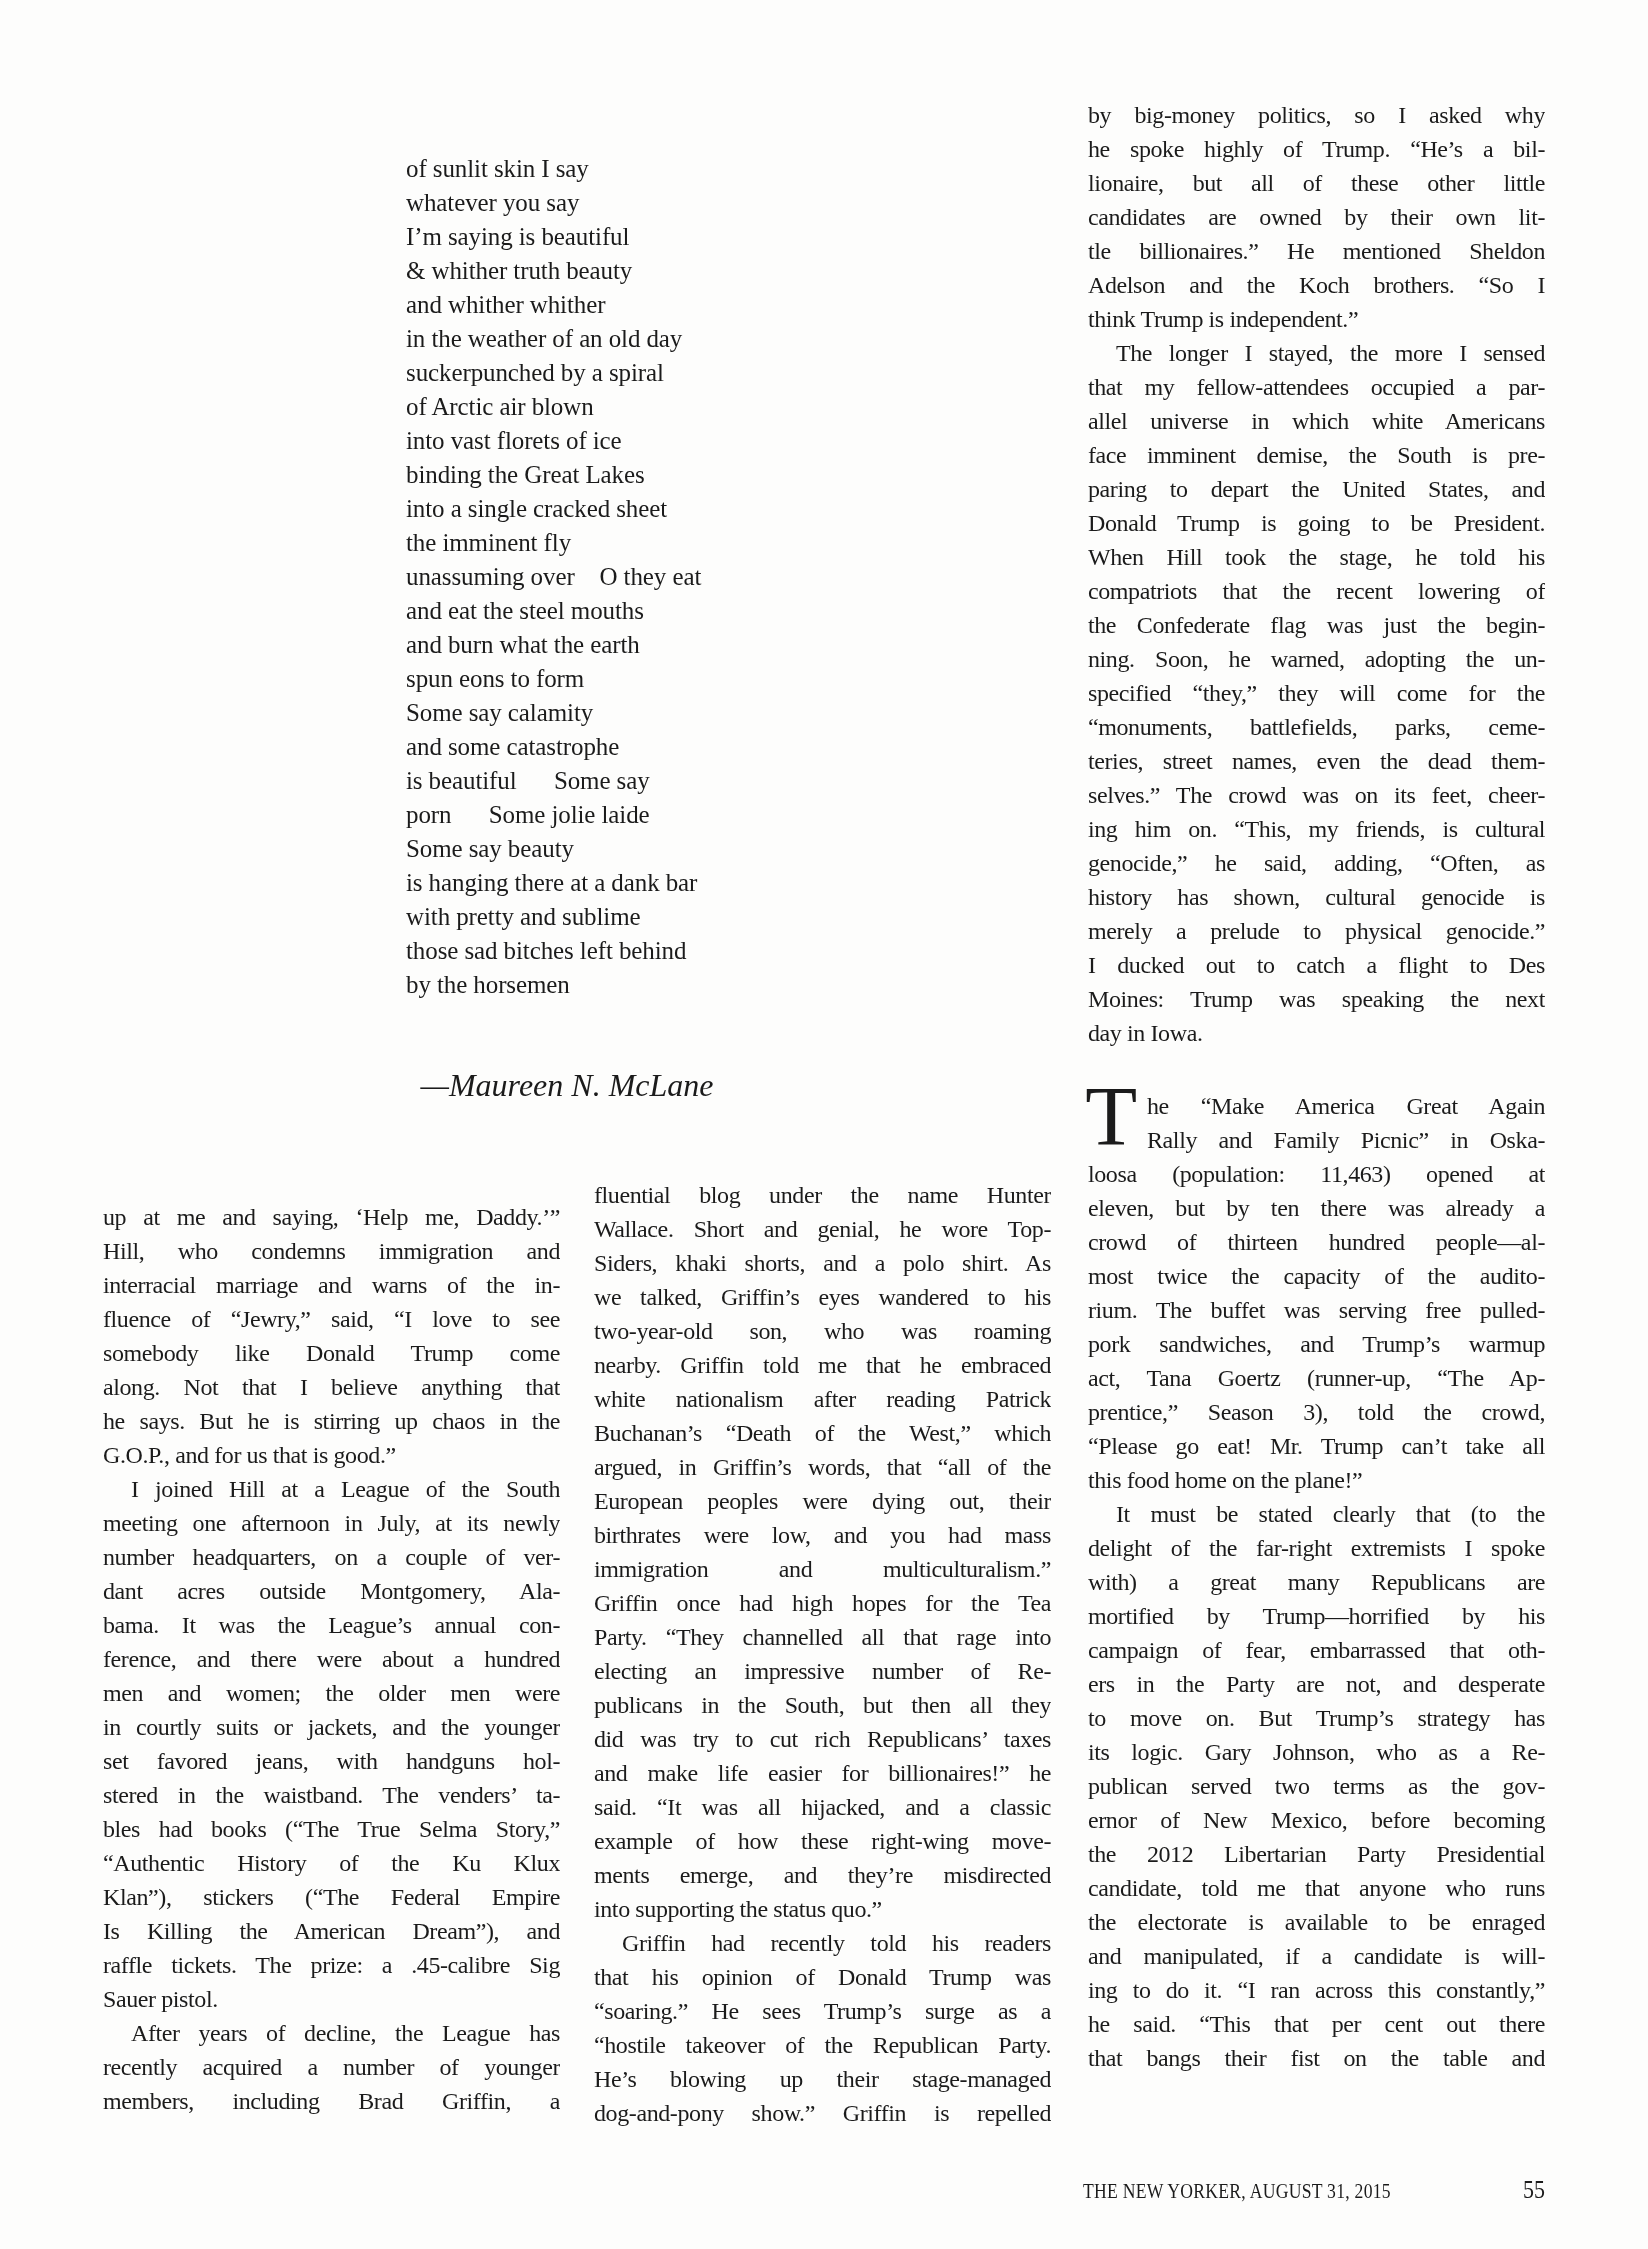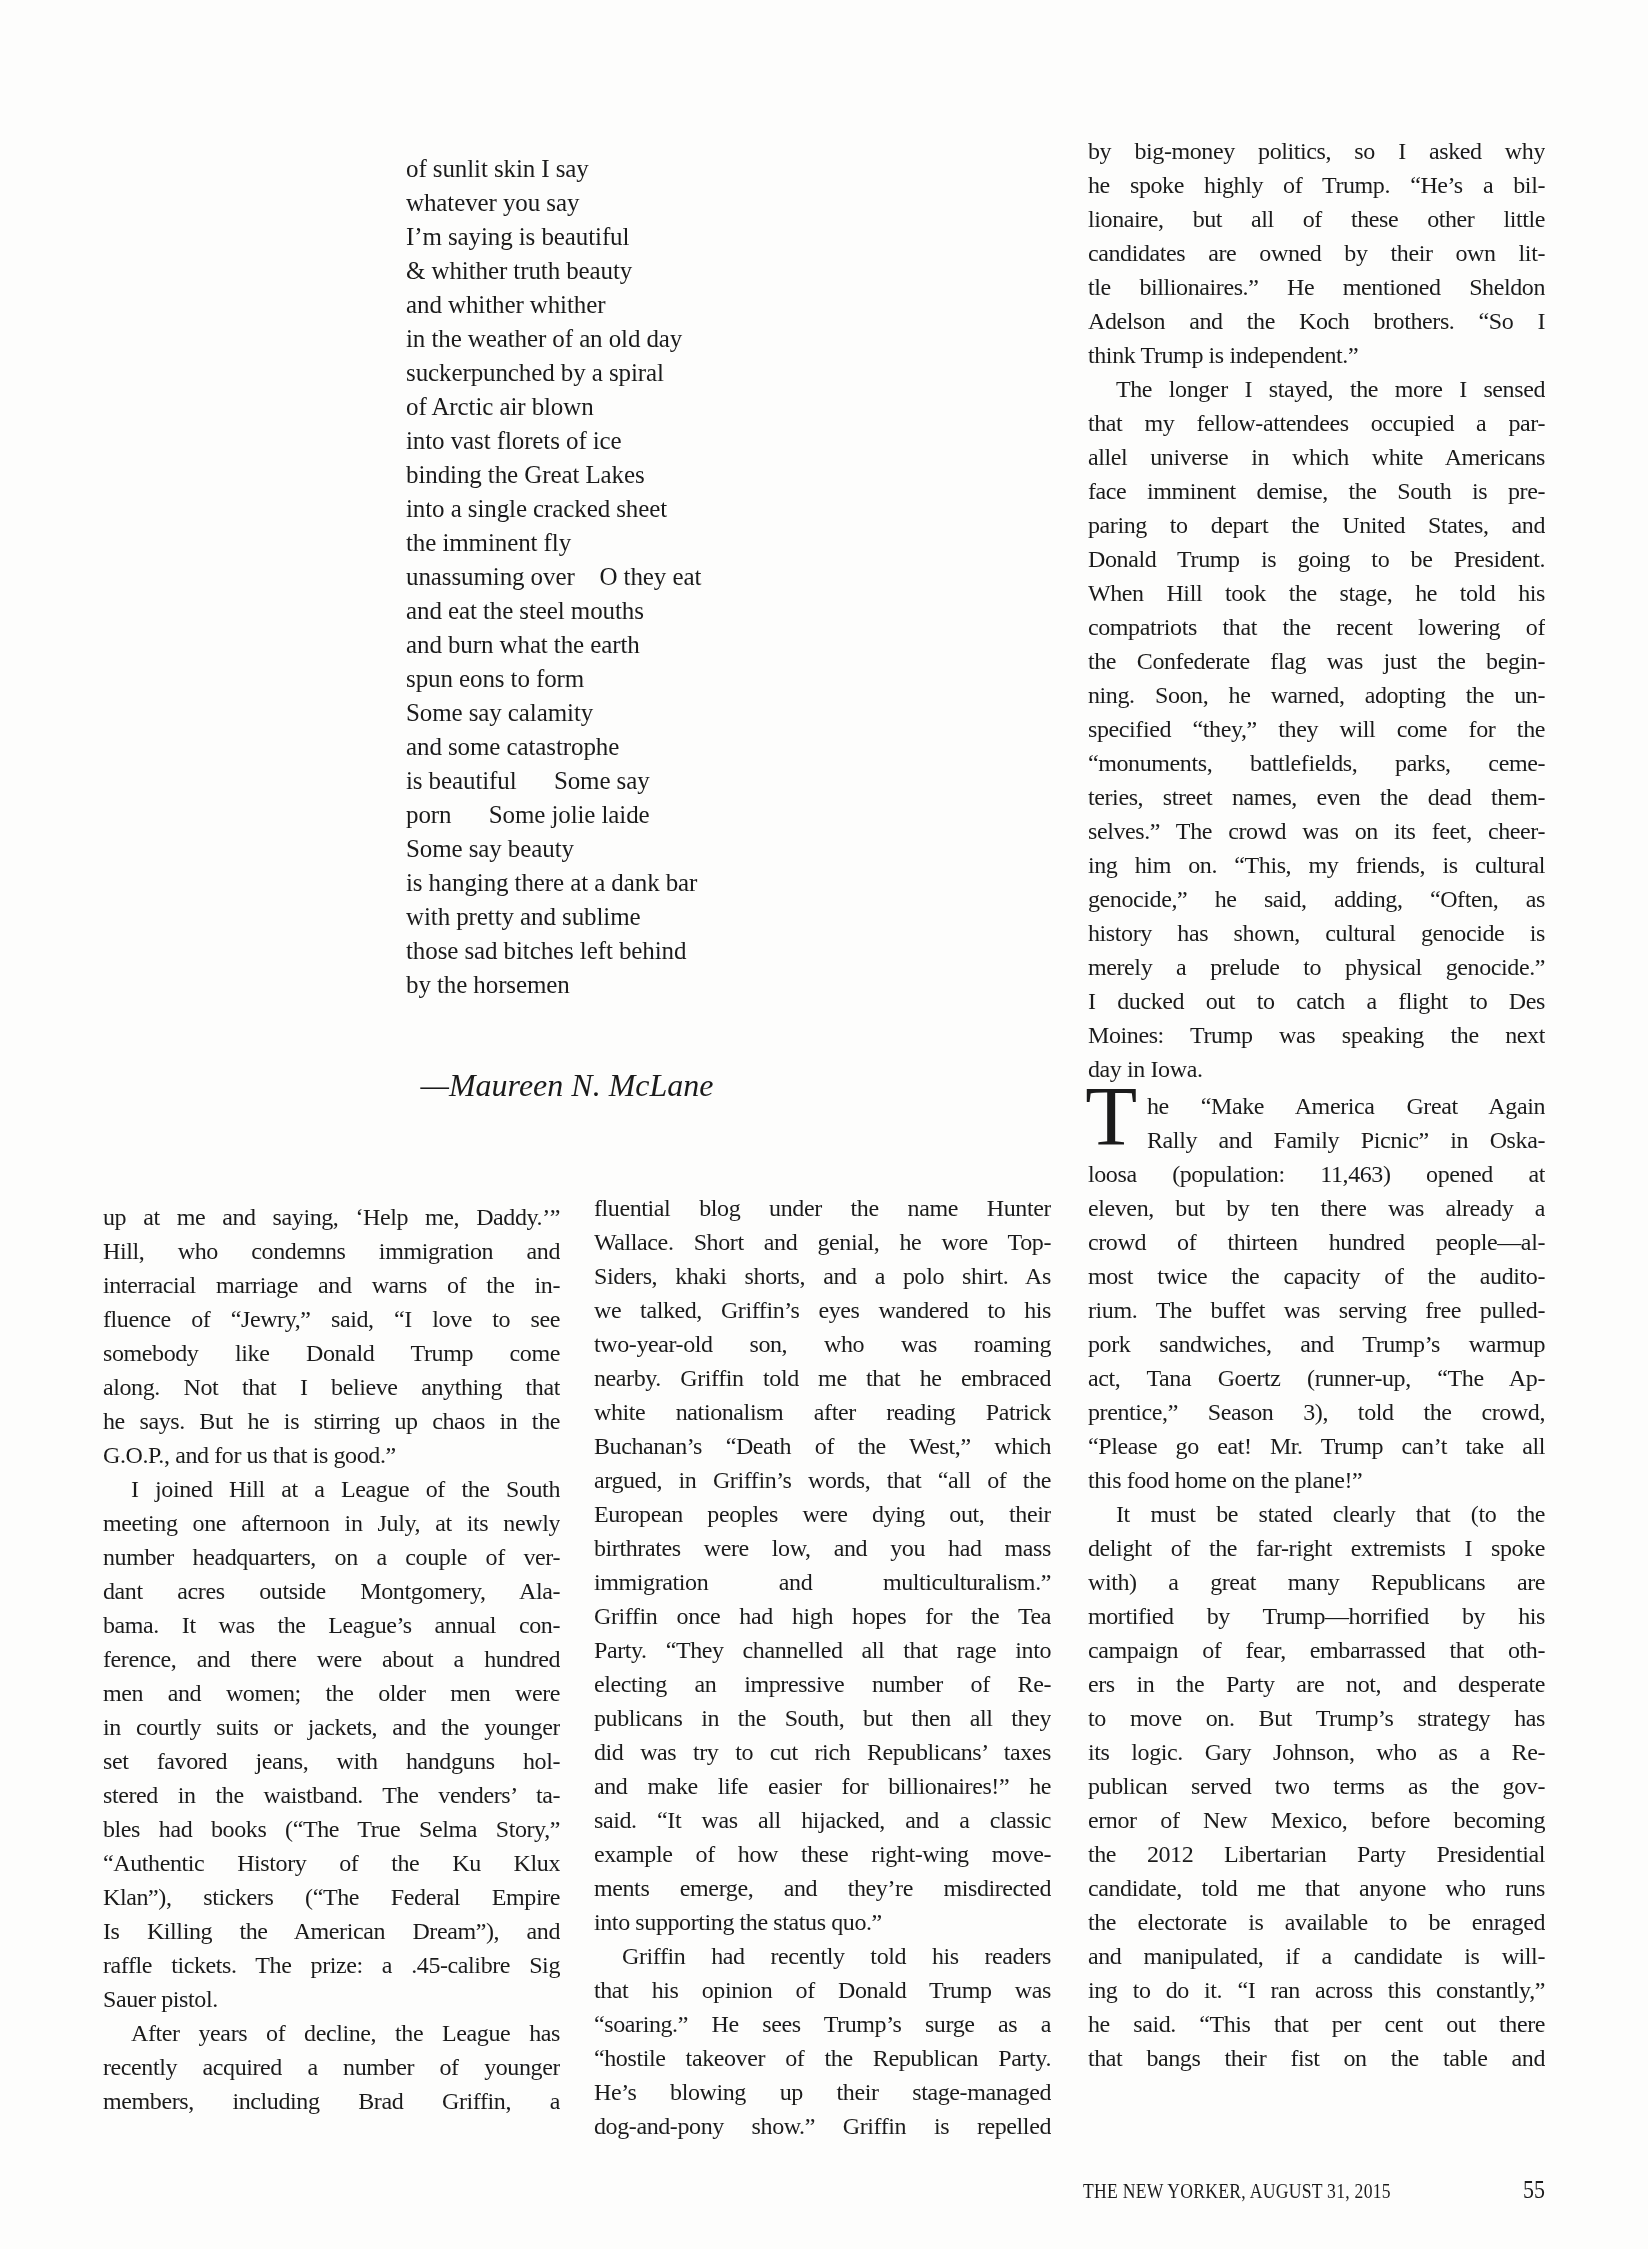--- a/index.html
+++ b/index.html
@@ -17,22 +17,22 @@
     font-size:25px;line-height:34px;height:34px;
     letter-spacing:-0.1px;white-space:nowrap;overflow:visible;
   }
   #poem-attribution{
     position:absolute;left:406px;top:1068px;width:322px;
     text-align:center;font-style:italic;font-size:32px;line-height:34px;
   }
   
   .col{position:absolute;width:457px;}
   #col1{left:103px;top:1178px;margin-top:22px;}
-  #col2{left:594px;top:1178px;margin-top:13px;}
-  #col3a{left:1088px;top:98px;margin-top:36px;}
+  #col2{left:594px;top:1178px;}
+  #col3a{left:1088px;top:98px;}
   #col3b{left:1088px;top:1089px;}
   .ln{
     box-sizing:border-box;
     width:457px;height:34px;line-height:34px;
     font-size:24px;letter-spacing:-0.4px;
     text-align:justify;text-align-last:justify;
     overflow:hidden;
   }
   .ln.e{text-align-last:left;}
   .ln.i{padding-left:28px;}

